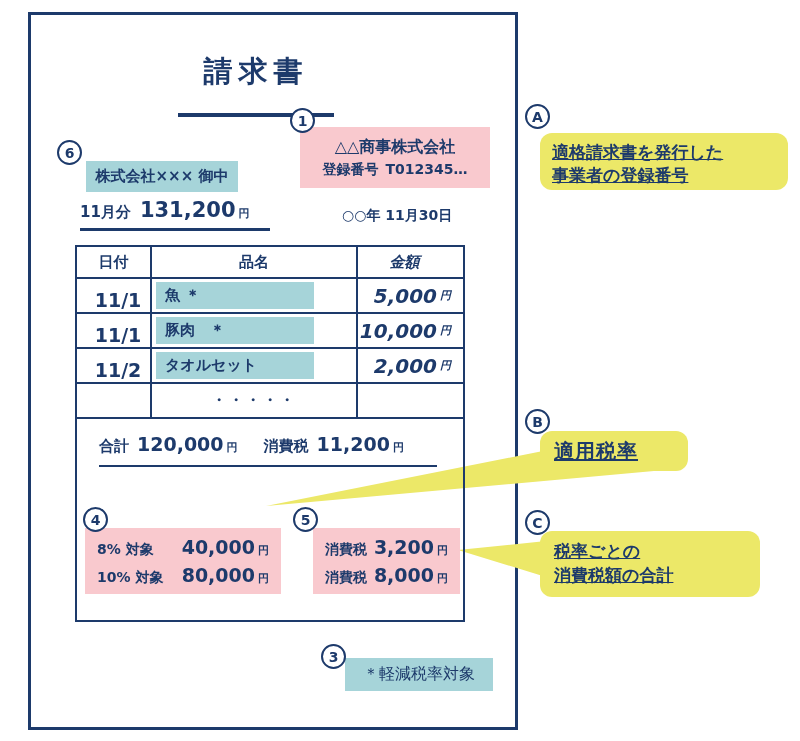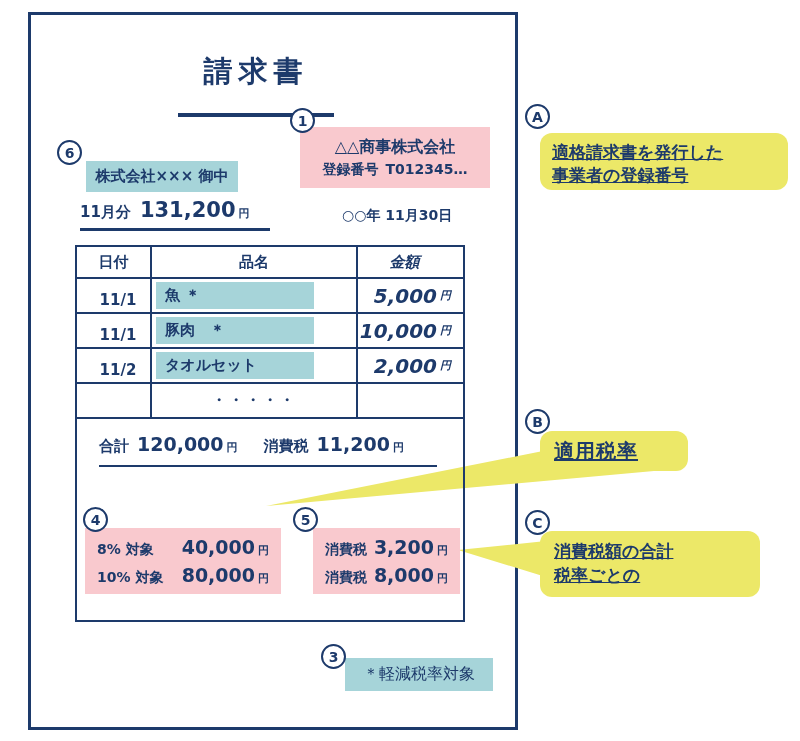--- a/index.html
+++ b/index.html
@@ -59,21 +59,21 @@
   .inv-table {
     position:absolute; left:75px; top:245px; width:390px; height:377px;
     border:2.5px solid #1d3a6b; z-index:3; background:transparent;
   }
   .t-row { display:flex; height:35px; border-bottom:2.5px solid #1d3a6b; }
   .t-head { height:32px; }
   .c-date { width:75px; border-right:2.5px solid #1d3a6b; display:flex; align-items:center; justify-content:center; }
   .c-item { width:206px; border-right:2.5px solid #1d3a6b; display:flex; align-items:center; }
   .c-amt  { flex:1; display:flex; align-items:center; justify-content:flex-end; padding-right:12px;font-style:italic; }
   .t-head div { font-size:15px; font-weight:bold; justify-content:center; }
-  .cell-hl-date { flex:1; align-self:stretch; margin:21px; display:flex; align-items:center; padding-left:9px; font-size:15px; font-weight:bold; }
+  .cell-hl-date { flex:1; align-self:stretch; margin:21px; display:flex; align-items:center; padding-left:9px; font-size:19px; font-weight:bold; }
   .cell-hl-item { width:158px; align-self:stretch; margin:3px 0 3px 4px; display:flex; align-items:center; padding-left:9px; font-size:15px; font-weight:bold; }
   .amt-val { font-size:20px; font-weight:bold; }
   .ellipsis-cell { font-size:15px; font-weight:bold; letter-spacing:2px; justify-content:center; }
 
   .totals-line {
     margin:14px 26px 0 22px; padding-bottom:9px; border-bottom:2.5px solid #1d3a6b;
     display:flex; align-items:baseline;
   }
   .totals-line .lab { font-size:15px; font-weight:bold; }
   .totals-line .val { font-size:19px; font-weight:bold; margin-left:8px; }
@@ -237,20 +237,20 @@
           <span class="unit">円</span>
         </span>
     </div>
   </div>
 
   <div class="marker" style="left:525px; top:409px;">B</div>
   <div class="callout callout-b">適用税率</div>
 
   <div class="marker" style="left:525px; top:510px;">C</div>
   <div class="callout callout-c">
+    <div>税率ごとの</div>
     <div>消費税額の合計</div>
-    <div>税率ごとの</div>
   </div>
 
   <div class="marker" style="left:321px; top:644px;">3</div>
   <div class="footnote-box hl-teal">＊軽減税率対象</div>
 
 </div>
 
 </body></html>

